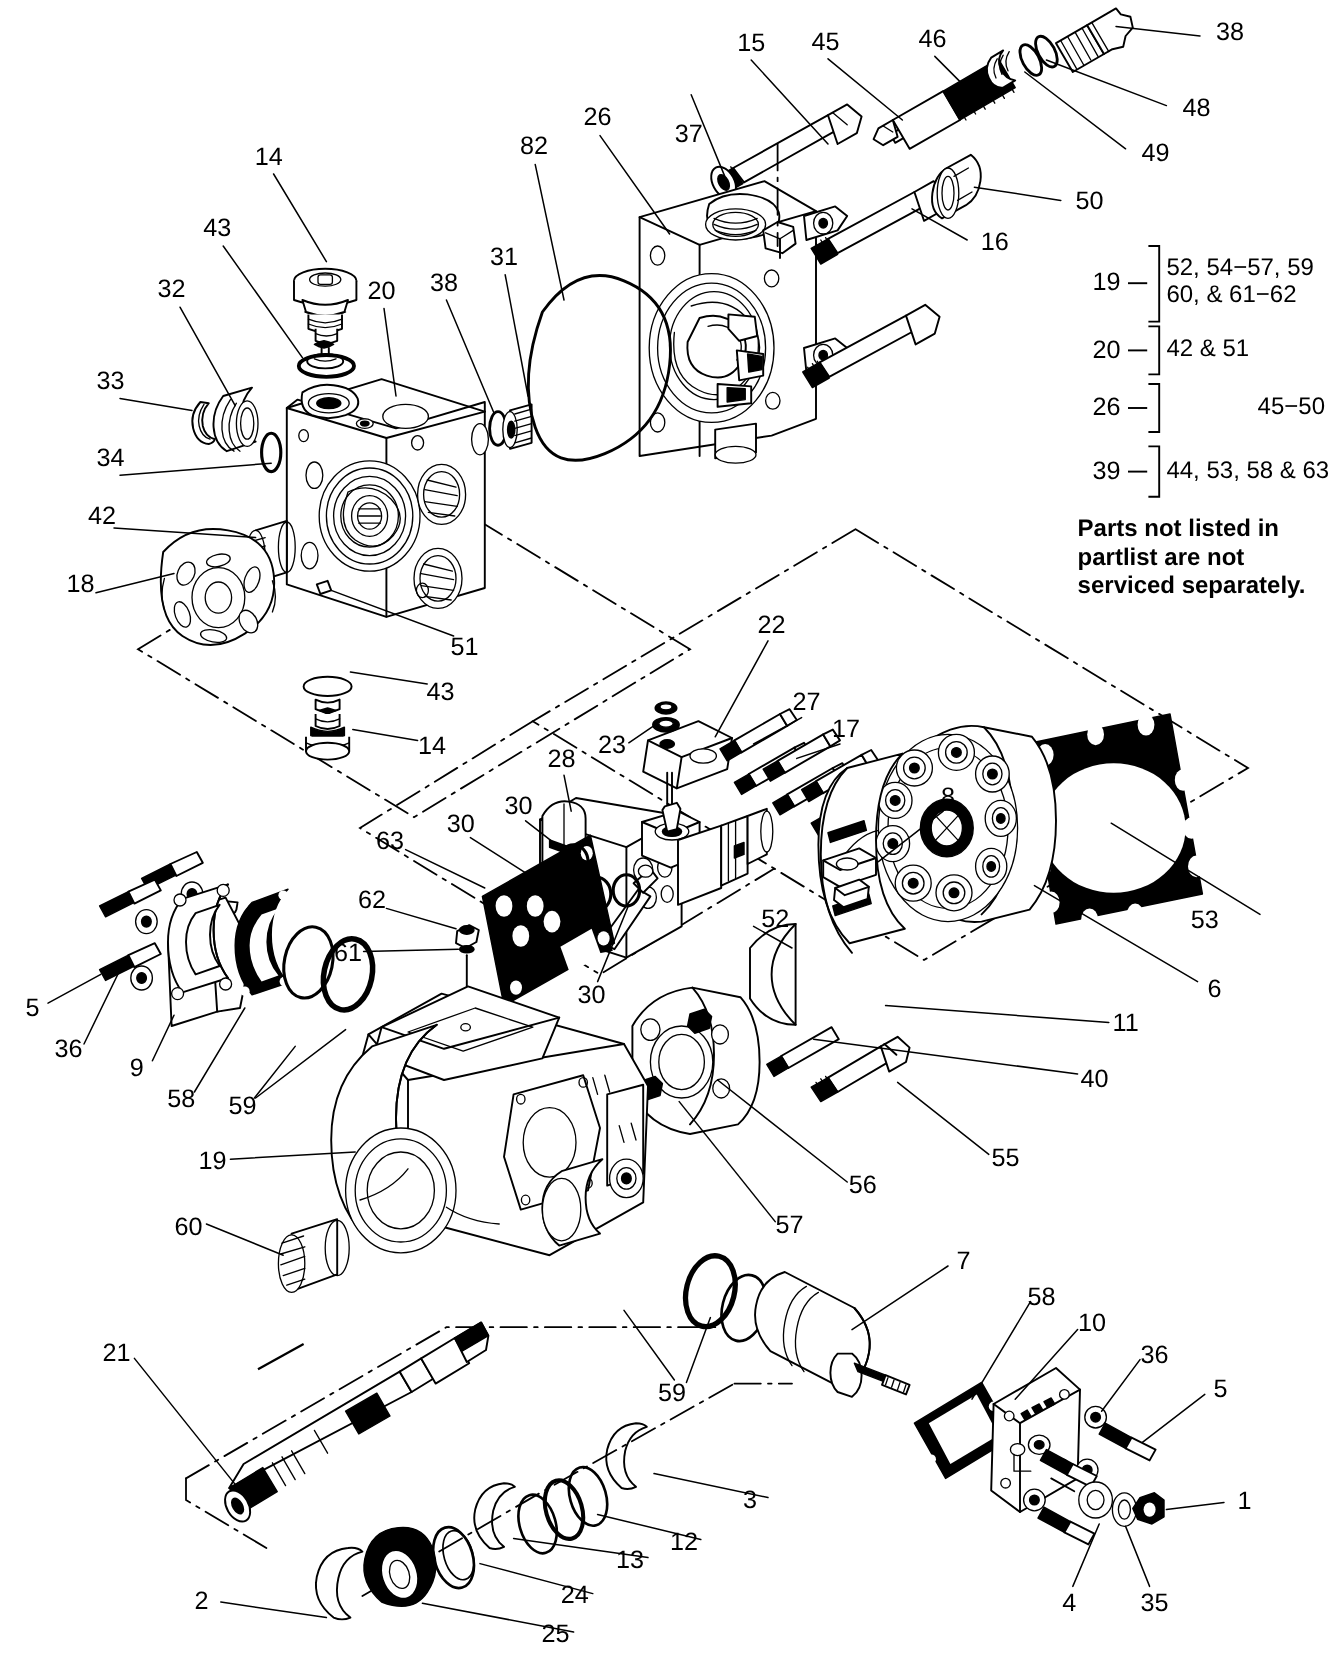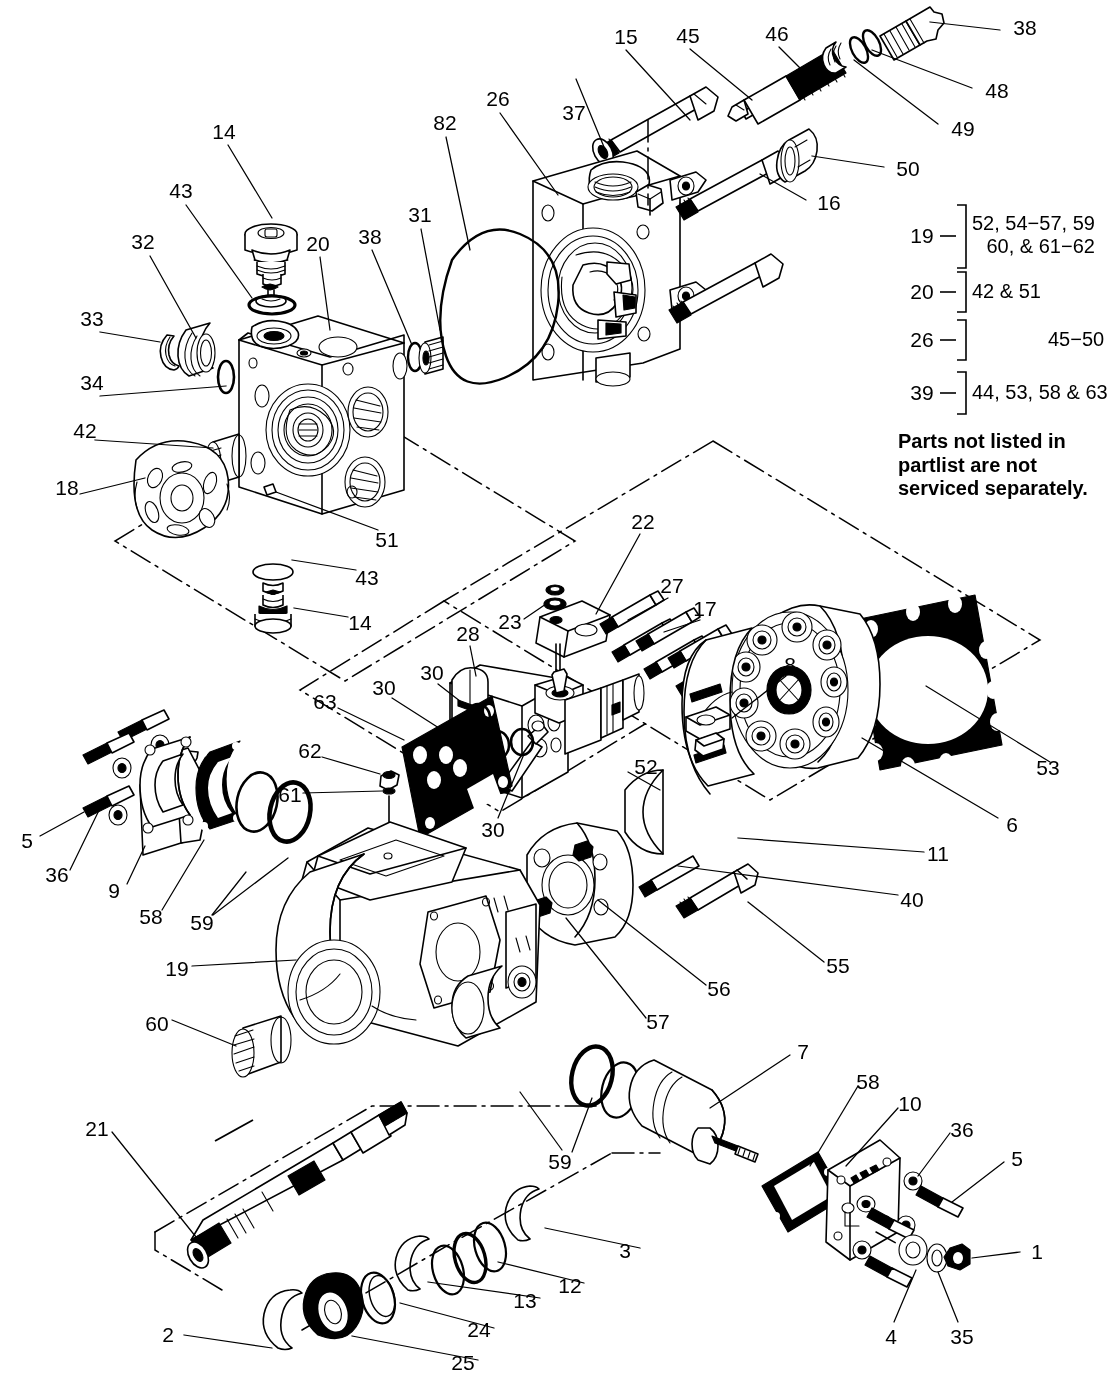--- a/index.html
+++ b/index.html
@@ -807,21 +807,21 @@
       <div class="lbl" style="left: 705px; top: 608px;">17</div>
       <div class="lbl" style="left: 510px; top: 621px;">23</div>
       <div class="lbl" style="left: 468px; top: 633px;">28</div>
       <div class="lbl" style="left: 432px; top: 672px;">30</div>
       <div class="lbl" style="left: 384px; top: 687px;">30</div>
       <div class="lbl" style="left: 493px; top: 829px;">30</div>
       <div class="lbl" style="left: 325px; top: 701px;">63</div>
       <div class="lbl" style="left: 310px; top: 750px;">62</div>
       <div class="lbl" style="left: 290px; top: 794px;">61</div>
       <div class="lbl" style="left: 790px; top: 664px;">8</div>
-      <div class="lbl" style="left: 1004px; top: 767px; margin-left: 44px;">53</div>
+      <div class="lbl" style="left: 1004px; top: 767px;">53</div>
       <div class="lbl" style="left: 1012px; top: 824px;">6</div>
       <div class="lbl" style="left: 938px; top: 853px;">11</div>
       <div class="lbl" style="left: 912px; top: 899px;">40</div>
       <div class="lbl" style="left: 620px; top: 766px; margin-left: 26px;">52</div>
       <div class="lbl" style="left: 838px; top: 965px;">55</div>
       <div class="lbl" style="left: 719px; top: 988px;">56</div>
       <div class="lbl" style="left: 658px; top: 1021px;">57</div>
       <div class="lbl" style="left: 27px; top: 840px;">5</div>
       <div class="lbl" style="left: 57px; top: 874px;">36</div>
       <div class="lbl" style="left: 114px; top: 890px;">9</div>
@@ -842,21 +842,21 @@
       <div class="lbl" style="left: 910px; top: 1103px;">10</div>
       <div class="lbl" style="left: 962px; top: 1129px;">36</div>
       <div class="lbl" style="left: 1017px; top: 1158px;">5</div>
       <div class="lbl" style="left: 1037px; top: 1251px;">1</div>
       <div class="lbl" style="left: 891px; top: 1336px;">4</div>
       <div class="lbl" style="left: 962px; top: 1336px;">35</div>
     </div>
 
   <div id="legend-block">
       <div class="legend legend-key" style="left: 922px; top: 236px;">19</div>
-      <div class="legend" style="left: 972px; top: 212px; text-align: right;">
+      <div class="legend" style="left: 972px; top: 212px;">
         <div>52, 54−57, 59</div>
         <div>60, &amp; 61−62</div>
       </div>
       <div class="legend legend-key" style="left: 922px; top: 292px;">20</div>
       <div class="legend" style="left: 972px; top: 280px;">
         <div>42 &amp; 51</div>
       </div>
       <div class="legend legend-key" style="left: 922px; top: 340px;">26</div>
       <div class="legend" style="left: 1017px; top: 328px; margin-left: 31px;">
         <div>45−50</div>

